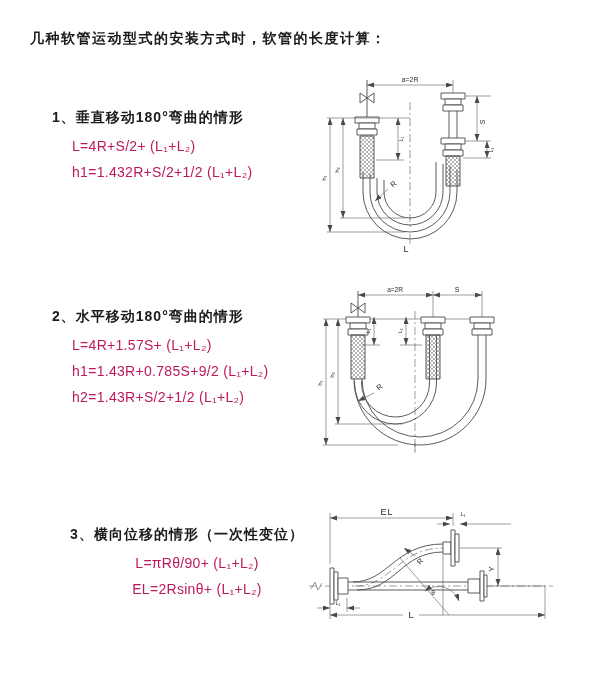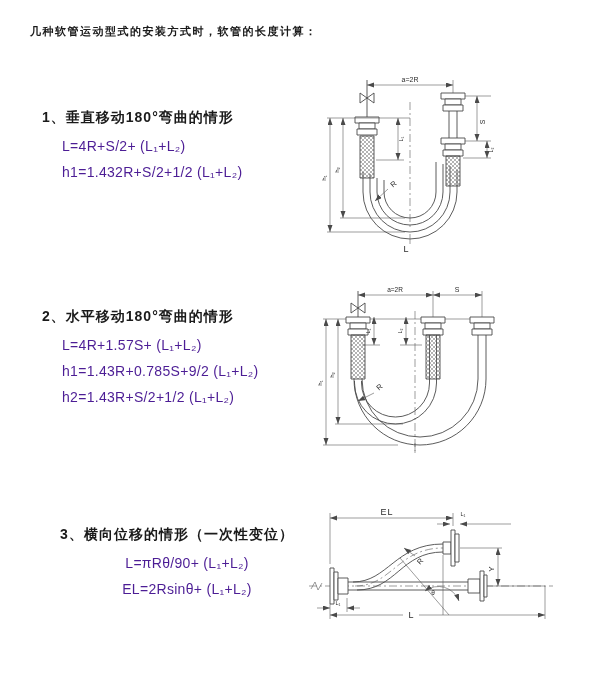--- a/index.html
+++ b/index.html
@@ -1,21 +1,21 @@
 <!DOCTYPE html>
 <html><head>
 <meta charset="utf-8">
 <style>
   html,body{margin:0;padding:0;background:#ffffff;}
   body{font-family:"Liberation Sans",sans-serif;color:#1f1f1f;}
   #page{position:relative;width:600px;height:675px;background:#ffffff;overflow:hidden;}
-  .page-title{position:absolute;left:30px;top:24px;font-size:11px;font-weight:600;letter-spacing:1.5px;color:#1a1a1a;}
-  .section{position:absolute;left:42px;width:270px;}
+  .page-title{position:absolute;left:30px;top:30px;font-size:14px;font-weight:600;letter-spacing:1.5px;color:#1a1a1a;}
+  .section{position:absolute;left:52px;width:270px;}
   .section .heading{font-size:14px;font-weight:600;letter-spacing:1px;color:#1a1a1a;margin:0 0 12px 0;}
-  .section .formula{font-size:14px;font-weight:500;letter-spacing:0.3px;color:#4c1d95;margin:0 0 11px 20px;line-height:15px;}
+  .section .formula{font-size:14px;font-weight:500;letter-spacing:0.3px;color:#be185d;margin:0 0 11px 20px;line-height:15px;}
   #section-1{top:109px;}
   #section-2{top:308px;}
   #section-3{top:526px;text-align:center;}
   .diagram{position:absolute;}
   #diagram-1{left:315px;top:72px;}
   #diagram-2{left:318px;top:283px;}
   #diagram-3{left:303px;top:503px;}
   svg{display:block;}
   svg path,svg line,svg rect,svg polyline{vector-effect:non-scaling-stroke;}
   svg text{font-family:"Liberation Sans",sans-serif;fill:#2b2b2b;}

